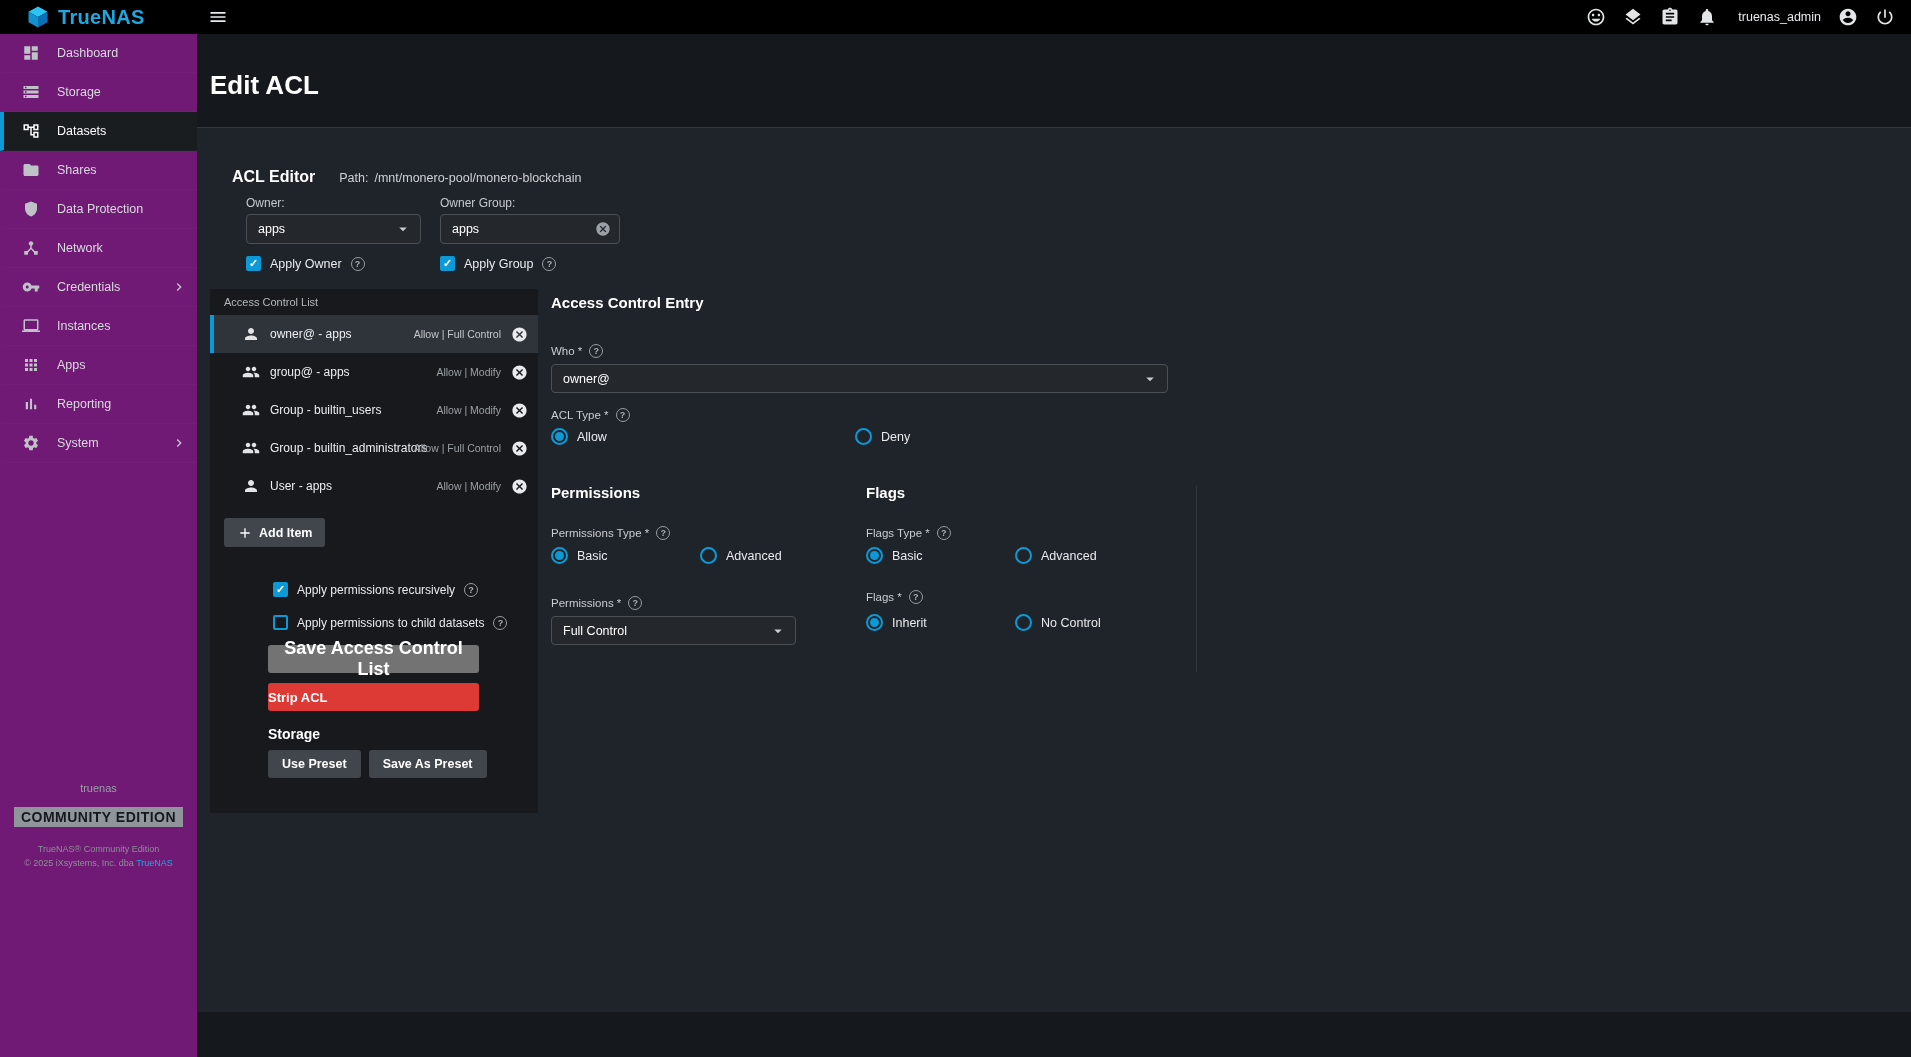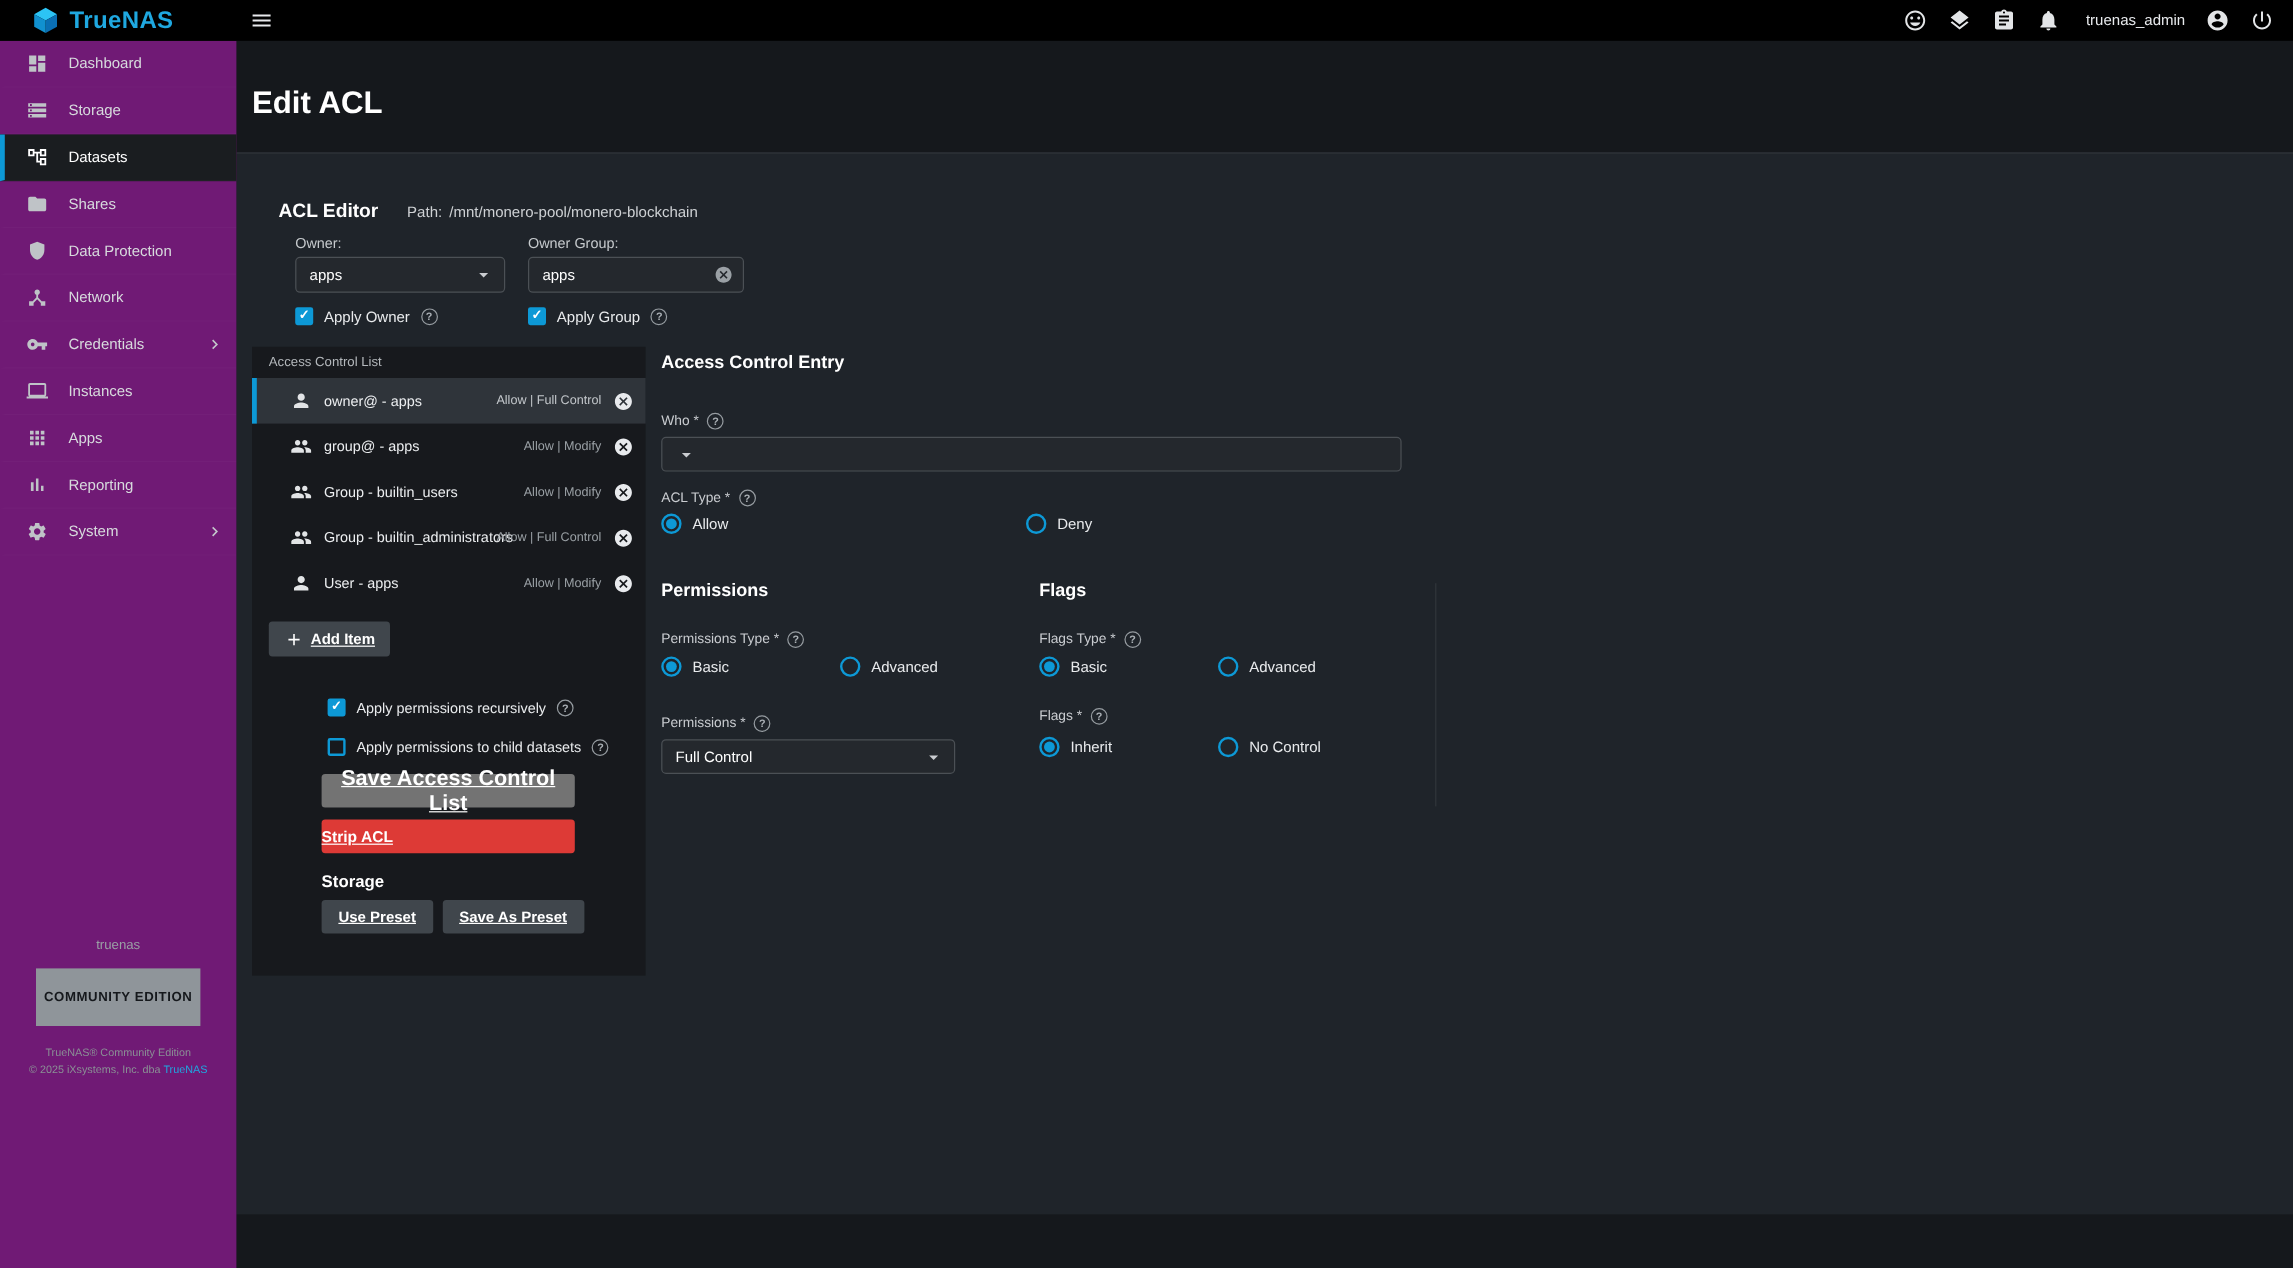--- a/index.html
+++ b/index.html
@@ -40,22 +40,22 @@
   .nav-label { font-size:12.5px; color:#d7dadd; white-space:nowrap; }
   .nav-item.active { background:#1a1d20; border-left-color:#0d99d6; }
   .nav-item.active .nav-label { color:#fff; }
   .nav-item.active svg { fill:#fff; }
   .nav-chevron { margin-left:auto; }
   .nav-item .nav-chevron svg { width:16px; height:16px; fill:#c3c7cb; }
 
   .side-footer { position:absolute; top:748px; left:0; right:0;
                  display:flex; flex-direction:column; align-items:center; }
   .hostname { font-size:11px; color:#9aa0a5; }
-  .edition-badge { margin-top:13px; background:#8f959a; color:#15181c; font-size:11px;
-                   font-weight:bold; letter-spacing:.5px; padding:18px 7px; cursor:default; }
+  .edition-badge { margin-top:13px; background:#8f959a; color:#15181c; font-size:14px;
+                   font-weight:bold; letter-spacing:.5px; padding:2px 7px; cursor:default; }
   .foot-line1 { margin-top:17px; font-size:9px; color:#8a9095; }
   .foot-line2 { margin-top:4px; font-size:9px; color:#8a9095; }
   .foot-link { color:#1fa8e0; cursor:pointer; }
 
   
   .main { position:absolute; left:197px; top:34px; right:0; bottom:0; background:#15181c; }
   .page-title { position:absolute; left:13px; top:36px; font-size:26px; font-weight:bold; color:#fff; }
   .card { position:absolute; left:0; right:0; top:93px; height:885px; background:#1f242a;
           border-top:1px solid #31363b; }
 
@@ -97,21 +97,21 @@
            padding:0 10px 0 28px; border-left:4px solid transparent; cursor:pointer; }
   .entry.selected { background:#2f343a; border-left-color:#0d99d6; }
   .entry-icon svg { width:18px; height:18px; fill:#e2e4e6; flex:none; }
   .entry-who { font-size:12px; color:#eceef0; white-space:nowrap; flex:1; min-width:0; }
   .entry-sum { font-size:10.5px; color:#9aa0a5; white-space:nowrap; }
   .entry.selected .entry-sum { color:#c3c7cb; }
   .entry-x { cursor:pointer; flex:none; }
   .entry-x svg { width:17px; height:17px; fill:#e8eaed; }
 
   .btn { display:inline-flex; align-items:center; justify-content:space-between; font-weight:bold;
-         border-radius:3px; cursor:pointer; border:none; font-family:inherit;text-decoration:underline; }
+         border-radius:3px; cursor:pointer; border:none; font-family:inherit; }
   .add-btn { position:absolute; left:14px; top:229px; height:29px; padding:0 13px;
              background:#40464c; color:#fff; font-size:12.5px; gap:6px; }
   .add-btn svg { width:16px; height:16px; fill:#fff; }
   .panel-cb-1 { left:63px; top:293px; }
   .panel-cb-2 { left:63px; top:326px; }
   .panel .opt-label { font-size:12px; }
   .save-btn { position:absolute; left:58px; top:356px; width:211px; height:28px;
               background:#737373; color:#fff; font-size:18px; }
   .strip-btn { position:absolute; left:58px; top:394px; width:211px; height:28px;
                background:#dd3a36; color:#fff; font-size:13px; }
@@ -432,20 +432,21 @@
       </div>
     </div>
 
     <div class="ace-title">Access Control Entry</div>
 
     <div class="label-row who-label">
       <span class="small-label">Who *</span>
       <span class="help"></span>
     </div>
     <div class="select who-select">
+      <span class="select-value">owner@</span>
       <span class="dd-arrow">
           <svg viewBox="0 0 24 24">
             <path d="M7 10l5 5 5-5z"></path>
           </svg>
         </span>
     </div>
 
     <div class="label-row acltype-label">
       <span class="small-label">ACL Type *</span>
       <span class="help"></span>

